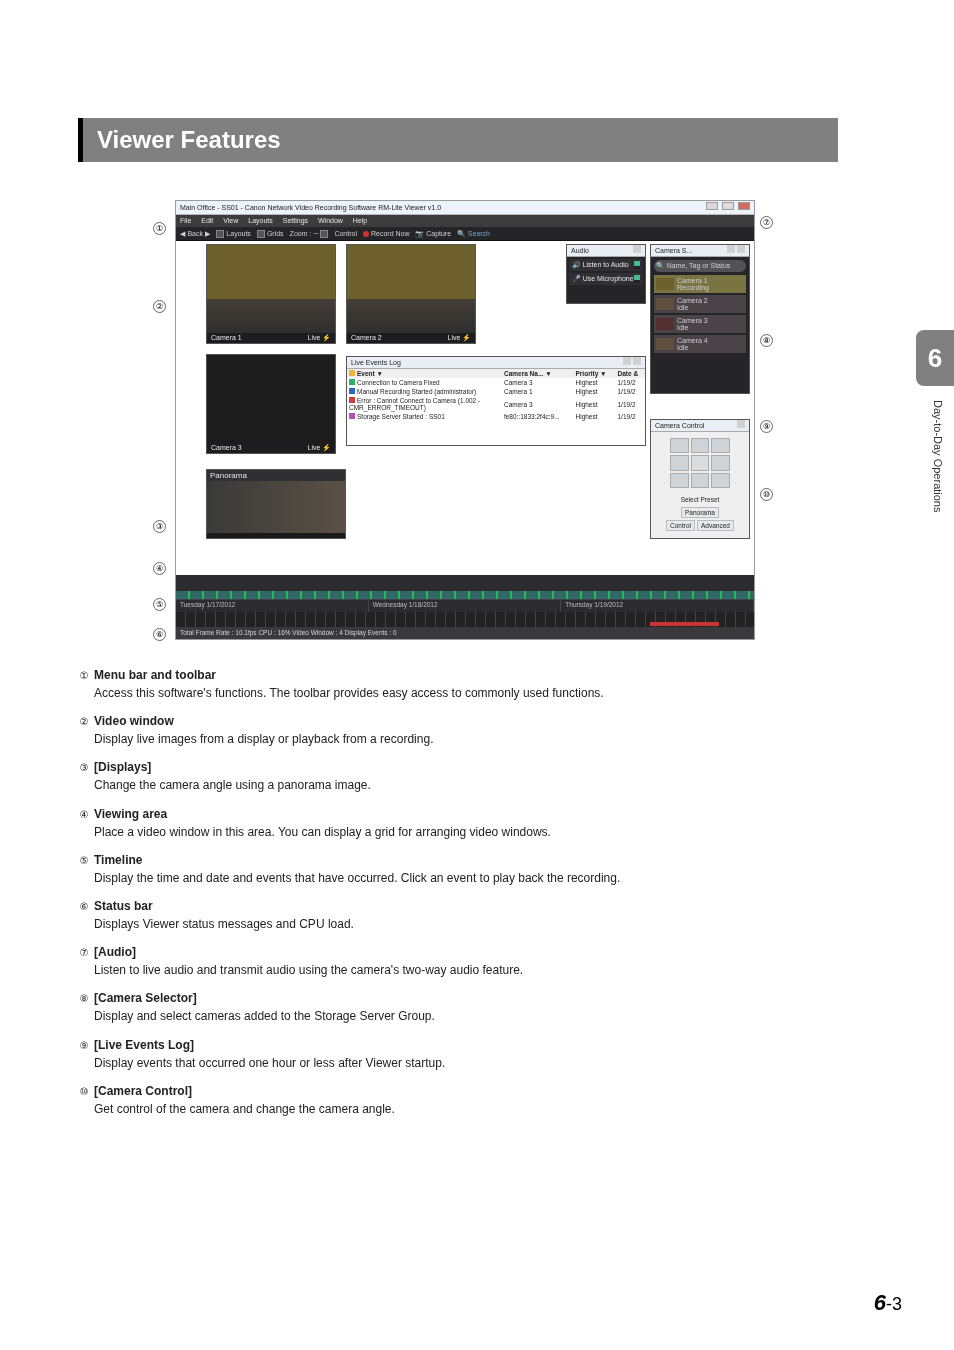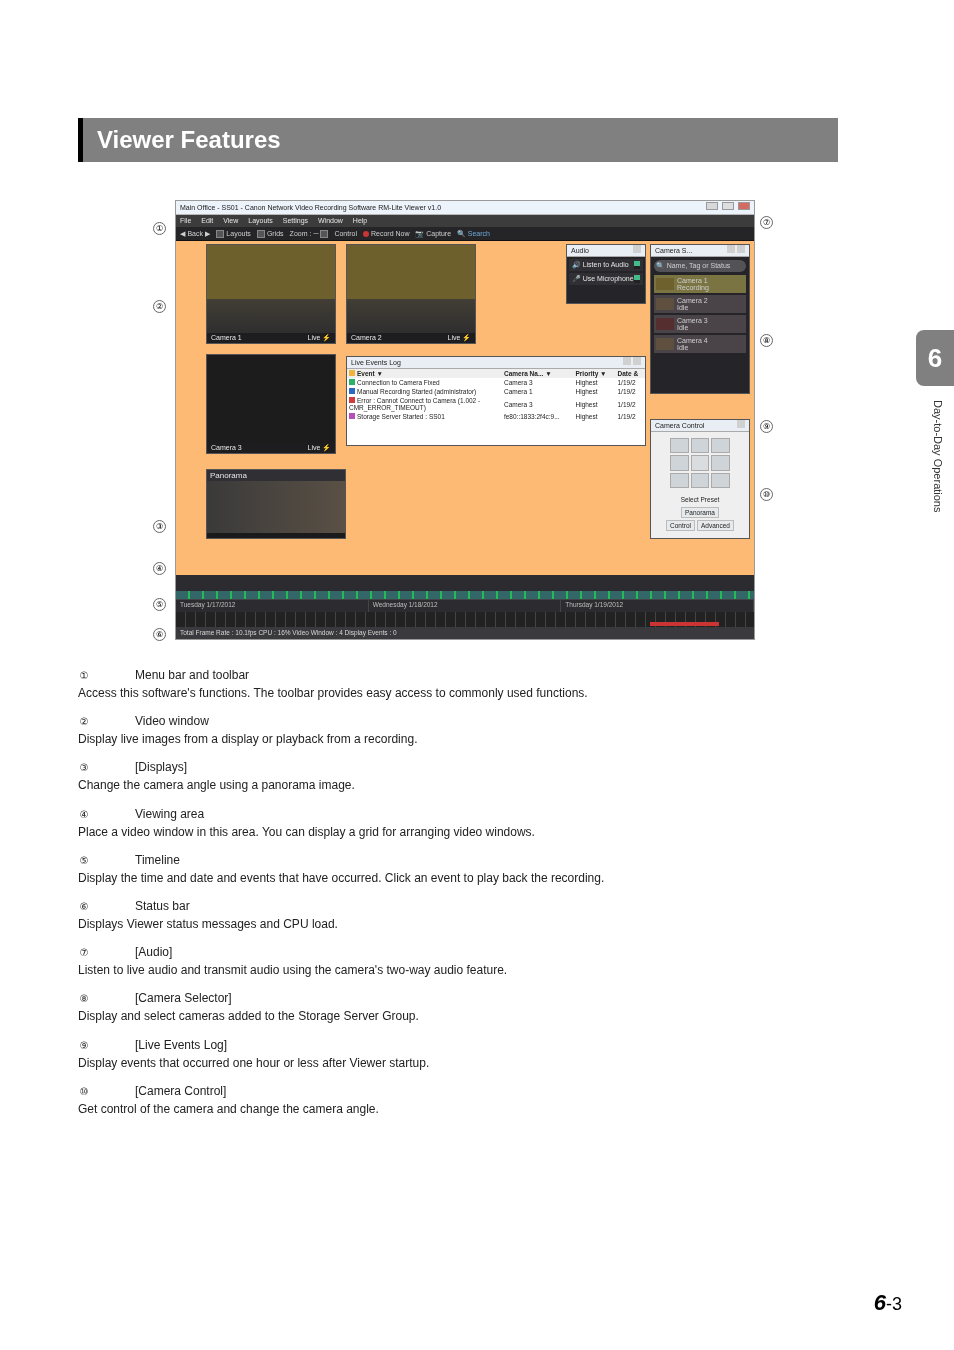--- a/index.html
+++ b/index.html
@@ -81,21 +81,21 @@
     gap:6px;
   }
   .toolbar .tb-item { display:inline-flex; align-items:center; gap:2px;}
   .sq { width:8px; height:8px; display:inline-block; background:#555; border:1px solid #888;}
   .dot { width:6px; height:6px; border-radius:50%; background:#c33; display:inline-block;}
   .toolbar .mag { color:#6fa7d6;}
   
   .view-area {
     position:absolute;
     top:40px; left:0; right:0; bottom:64px;
-    background:#fdba74;
+    background:#ffffff;
   }
   .tile {
     position:absolute;
     border:1px solid #555;
     background:#434349;
   }
   .tile-label {
     position:absolute; left:0; bottom:0;
     background:#1d1d1f; color:#e7e7e7;
     font-size:7px; padding:1px 4px;
@@ -202,22 +202,23 @@
   .def-item { margin-bottom: 13px; font-size: 12px; color:#222;}
   .def-head { font-size: 12px; }
   .def-head .circle {
     display:inline-block;
     font-family: "Helvetica Neue", Arial, sans-serif;
     font-size: 10px;
     width: 12px;
     text-align: center;
     margin-right: 4px;
   }
-  .def-head .term { font-weight: normal; margin-left: 41px; }
+  .def-head .term { font-weight: bold; }
   .def-body {
+    margin-left: 16px;
     margin-top: 3px;
     line-height: 1.35;
   }
   
   .side-tab {
     position:absolute;
     right:0;
     top:330px;
     width:38px;
     height:56px;

